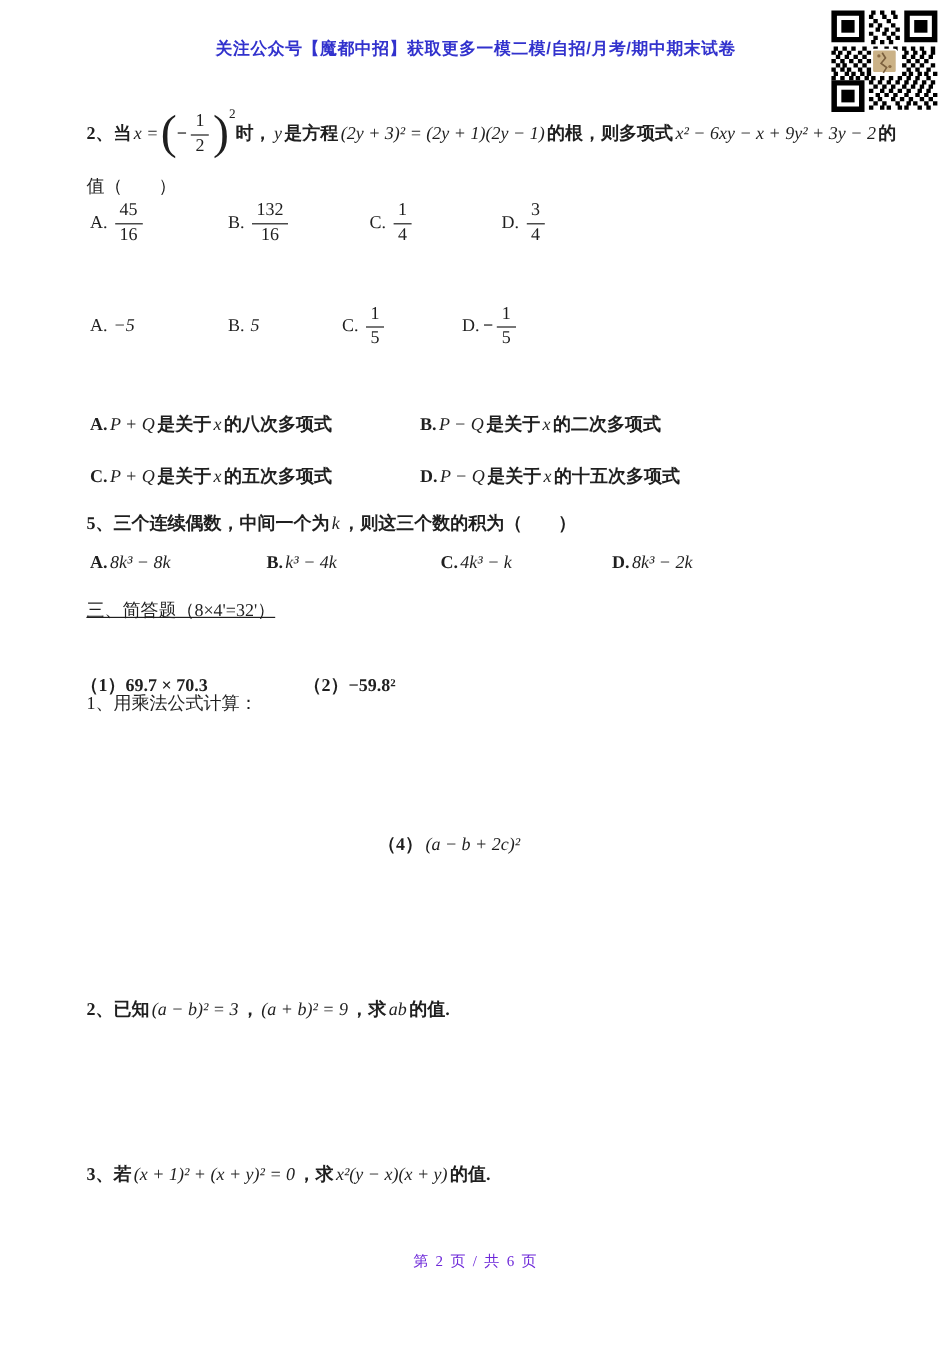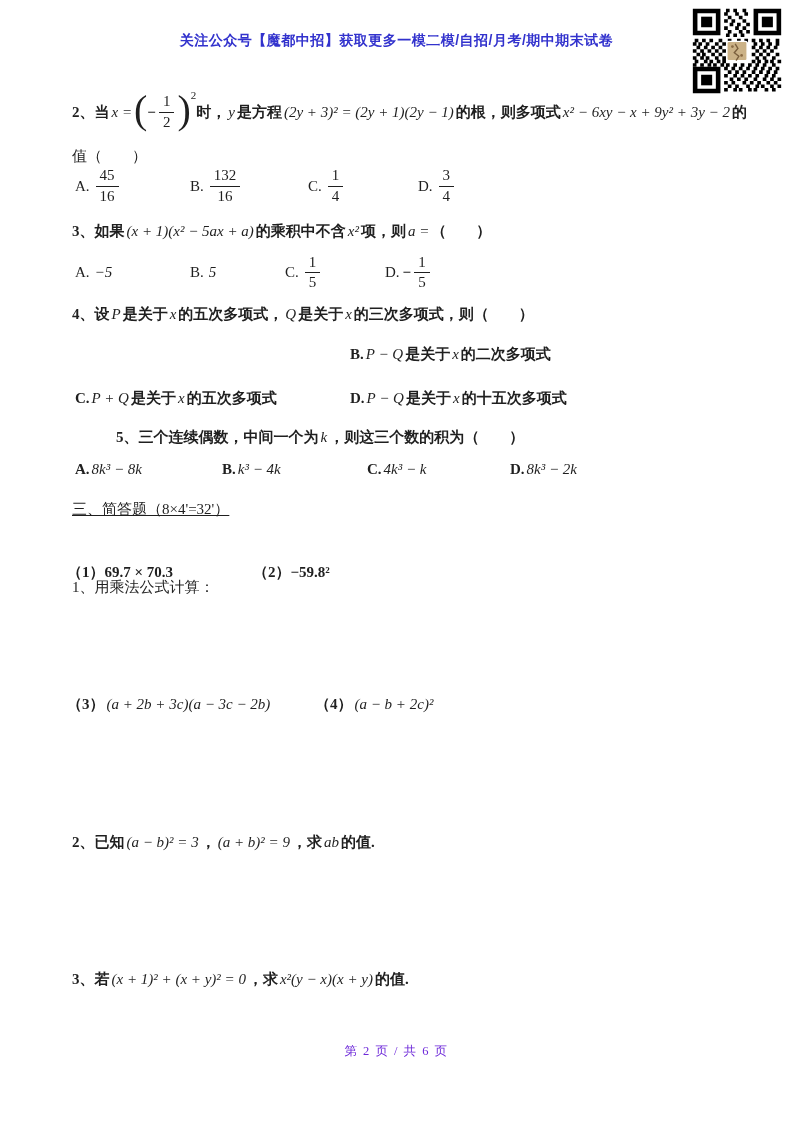--- a/index.html
+++ b/index.html
@@ -101,23 +101,20 @@
       </span>
   </div>
   <div class="opt" style="top:164px;left:418px;height:44px;">
     <span class="lbl">D.</span>
     <span class="frac">
         <span class="fn">3</span>
         <span class="fd">4</span>
       </span>
   </div>
 
-  <div class="ln" style="top:221px;left:72px;">
-    <span class="cn">3、如果</span><span class="m">(x + 1)(x² − 5ax + a)</span><span class="cn">的乘积中不含</span><span class="m">x²</span><span class="cn">项，则</span><span class="m">a =</span><span class="cn">（　　）</span>
-  </div>
 
   <div class="opt" style="top:250px;left:75px;height:45px;">
     <span class="lbl">A.</span>
     <span class="m">−5</span>
   </div>
   <div class="opt" style="top:250px;left:190px;height:45px;">
     <span class="lbl">B.</span>
     <span class="m">5</span>
   </div>
   <div class="opt" style="top:250px;left:285px;height:45px;">
@@ -129,35 +126,35 @@
   </div>
   <div class="opt" style="top:250px;left:385px;height:45px;">
     <span class="lbl">D.</span>
     <span class="cn">−</span>
     <span class="frac">
         <span class="fn">1</span>
         <span class="fd">5</span>
       </span>
   </div>
 
-  <div class="ln" style="top:304px;left:72px;">
-    <span class="cn">4、设</span><span class="m">P</span><span class="cn">是关于</span><span class="m">x</span><span class="cn">的五次多项式，</span><span class="m">Q</span><span class="cn">是关于</span><span class="m">x</span><span class="cn">的三次多项式，则（　　）</span>
+
+  <div class="ln" style="top:344px;left:75px;">
+    <span class="cn">A.</span><span class="m">P + Q</span><span class="cn">是关于</span><span class="m">x</span><span class="cn">的八次多项式</span>
   </div>
-
   <div class="ln" style="top:344px;left:350px;">
     <span class="cn">B.</span><span class="m">P − Q</span><span class="cn">是关于</span><span class="m">x</span><span class="cn">的二次多项式</span>
   </div>
   <div class="ln" style="top:388px;left:75px;">
     <span class="cn">C.</span><span class="m">P + Q</span><span class="cn">是关于</span><span class="m">x</span><span class="cn">的五次多项式</span>
   </div>
   <div class="ln" style="top:388px;left:350px;">
     <span class="cn">D.</span><span class="m">P − Q</span><span class="cn">是关于</span><span class="m">x</span><span class="cn">的十五次多项式</span>
   </div>
 
-  <div class="ln" style="top:427px;left:72px;margin-left:44px;">
+  <div class="ln" style="top:427px;left:72px;">
     <span class="cn">5、三个连续偶数，中间一个为</span><span class="m">k</span><span class="cn">，则这三个数的积为（　　）</span>
   </div>
 
   <div class="ln" style="top:459px;left:75px;">
     <span class="cn">A.</span><span class="m">8k³ − 8k</span>
   </div>
   <div class="ln" style="top:459px;left:222px;">
     <span class="cn">B.</span><span class="m">k³ − 4k</span>
   </div>
   <div class="ln" style="top:459px;left:367px;">
@@ -170,23 +167,20 @@
   <div class="ln" style="top:499px;left:72px;text-decoration:underline;">三、简答题（8×4'=32'）</div>
 
   <div class="ln" style="top:533px;left:72px;margin-top:44px;">1、用乘法公式计算：</div>
 
   <div class="ln" style="top:562px;left:67px;">
     <span class="cn">（1）</span><span class="cn">69.7 × 70.3</span>
   </div>
   <div class="ln" style="top:562px;left:253px;">
     <span class="cn">（2）</span><span class="cn">−59.8²</span>
   </div>
-  <div class="ln" style="top:694px;left:67px;">
-    <span class="cn">（3）</span><span class="m">(a + 2b + 3c)(a − 3c − 2b)</span>
-  </div>
   <div class="ln" style="top:694px;left:315px;">
     <span class="cn">（4）</span><span class="m">(a − b + 2c)²</span>
   </div>
 
   <div class="ln" style="top:832px;left:72px;">
     <span class="cn">2、已知</span><span class="m">(a − b)² = 3</span><span class="cn">，</span><span class="m">(a + b)² = 9</span><span class="cn">，求</span><span class="m">ab</span><span class="cn">的值.</span>
   </div>
 
   <div class="ln" style="top:969px;left:72px;">
     <span class="cn">3、若</span><span class="m">(x + 1)² + (x + y)² = 0</span><span class="cn">，求</span><span class="m">x²(y − x)(x + y)</span><span class="cn">的值.</span>

